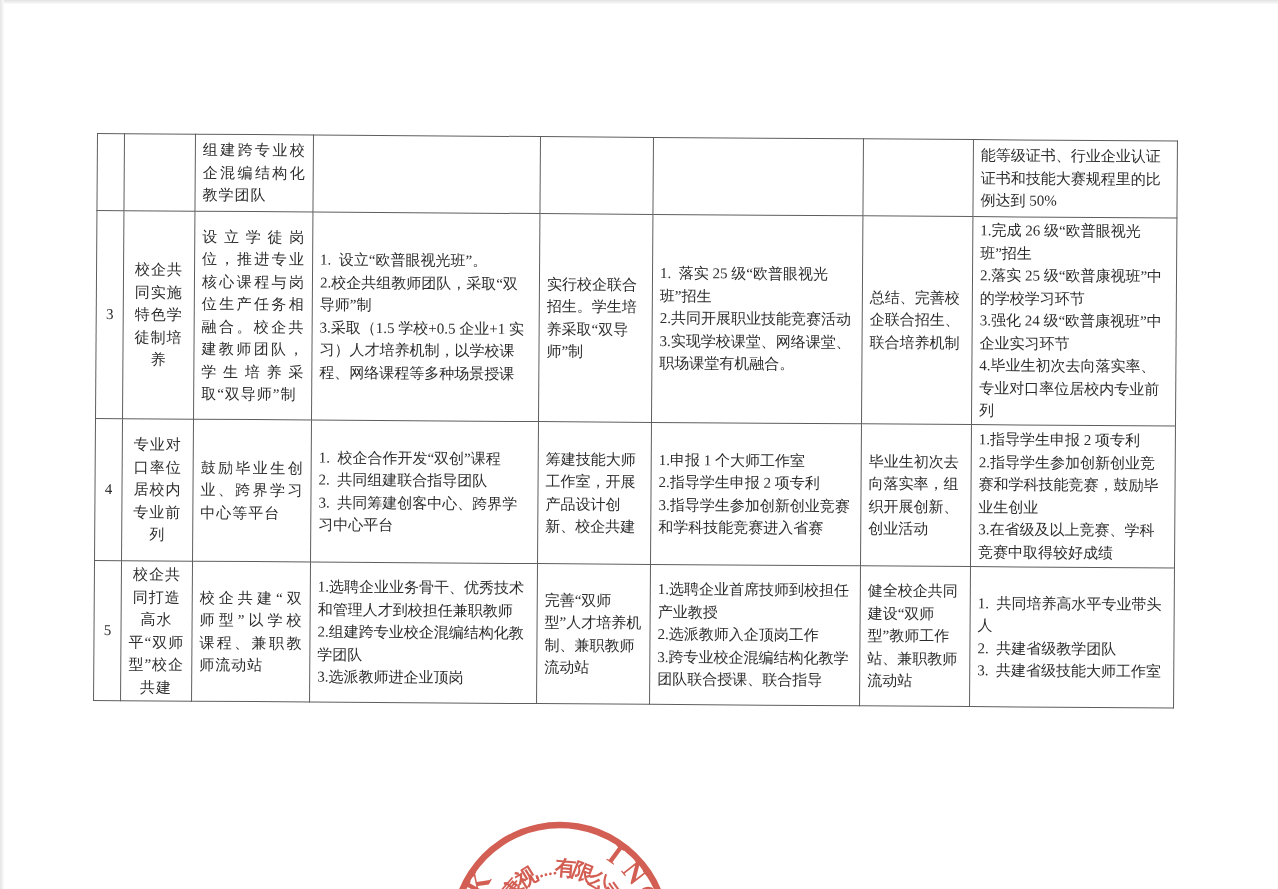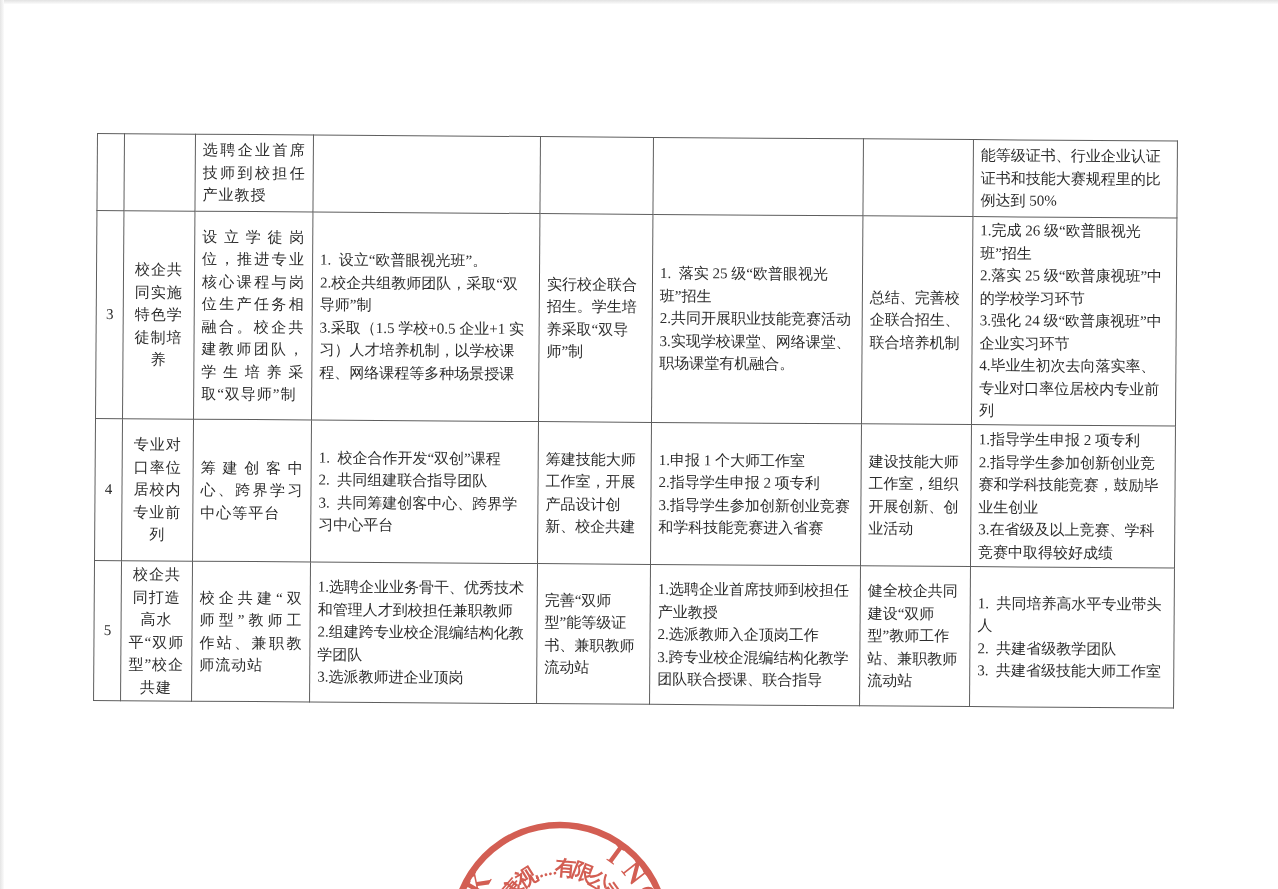--- a/index.html
+++ b/index.html
@@ -54,21 +54,21 @@
         <col style="width:227px">
       <col style="width:113px">
         <col style="width:210px">
         <col style="width:110px">
         <col style="width:204px">
     </colgroup>
     <tbody>
         <tr class="r0">
       <td class="c0"></td>
       <td class="c1"></td>
-      <td class="c2">选聘企业首席技师到校担任产业教授</td>
+      <td class="c2">组建跨专业校企混编结构化教学团队</td>
       <td class="c3"></td>
       <td class="c4"></td>
       <td class="c5"></td>
       <td class="c6"></td>
       <td class="c7">能等级证书、行业企业认证证书和技能大赛规程里的比例达到 50%</td>
     </tr>
     <tr class="r1">
       <td class="c0">3</td>
       <td class="c1">校企共同实施特色学徒制培养</td>
       <td class="c2">设立学徒岗位，推进专业核心课程与岗位生产任务相融合。校企共建教师团队，学生培养采取“双导师”制</td>
@@ -81,41 +81,41 @@
 3.实现学校课堂、网络课堂、职场课堂有机融合。</td>
       <td class="c6">总结、完善校企联合招生、联合培养机制</td>
       <td class="c7">1.完成 26 级“欧普眼视光班”招生
 2.落实 25 级“欧普康视班”中的学校学习环节
 3.强化 24 级“欧普康视班”中企业实习环节
 4.毕业生初次去向落实率、专业对口率位居校内专业前列</td>
     </tr>
     <tr class="r2">
       <td class="c0">4</td>
       <td class="c1">专业对口率位居校内专业前列</td>
-      <td class="c2">筹建创客中心、跨界学习中心等平台</td>
+      <td class="c2">鼓励毕业生创业、跨界学习中心等平台</td>
       <td class="c3">1.  校企合作开发“双创”课程
 2.  共同组建联合指导团队
 3.  共同筹建创客中心、跨界学习中心平台</td>
       <td class="c4">筹建技能大师工作室，开展产品设计创新、校企共建</td>
       <td class="c5">1.申报 1 个大师工作室
 2.指导学生申报 2 项专利
 3.指导学生参加创新创业竞赛和学科技能竞赛进入省赛</td>
-      <td class="c6">建设技能大师工作室，组织开展创新、创业活动</td>
+      <td class="c6">毕业生初次去向落实率，组织开展创新、创业活动</td>
       <td class="c7">1.指导学生申报 2 项专利
 2.指导学生参加创新创业竞赛和学科技能竞赛，鼓励毕业生创业
 3.在省级及以上竞赛、学科竞赛中取得较好成绩</td>
     </tr>
     <tr class="r3">
       <td class="c0">5</td>
       <td class="c1">校企共同打造高水平“双师型”校企共建</td>
-      <td class="c2">校企共建“双师型”教师工作站、兼职教师流动站</td>
+      <td class="c2">校企共建“双师型”以学校课程、兼职教师流动站</td>
       <td class="c3">1.选聘企业业务骨干、优秀技术和管理人才到校担任兼职教师
 2.组建跨专业校企混编结构化教学团队
 3.选派教师进企业顶岗</td>
-      <td class="c4">完善“双师型”能等级证书、兼职教师流动站</td>
+      <td class="c4">完善“双师型”人才培养机制、兼职教师流动站</td>
       <td class="c5">1.选聘企业首席技师到校担任产业教授
 2.选派教师入企顶岗工作
 3.跨专业校企混编结构化教学团队联合授课、联合指导</td>
       <td class="c6">健全校企共同建设“双师型”教师工作站、兼职教师流动站</td>
       <td class="c7">1.  共同培养高水平专业带头人
 2.  共建省级教学团队
 3.  共建省级技能大师工作室</td>
     </tr>
   </tbody>
     </table>

